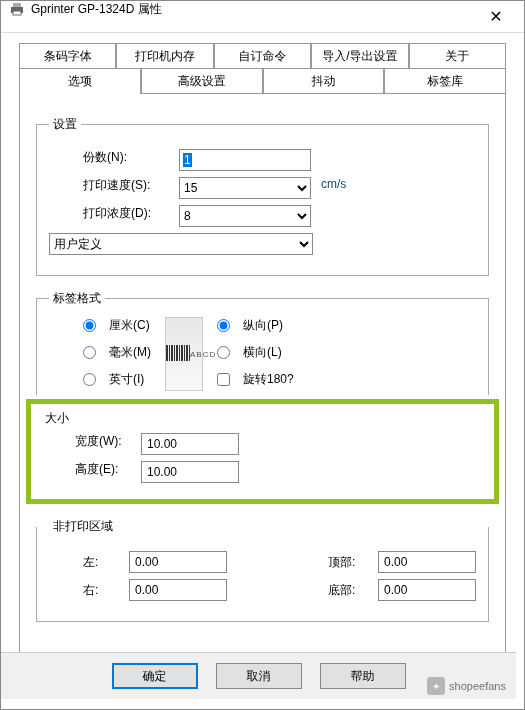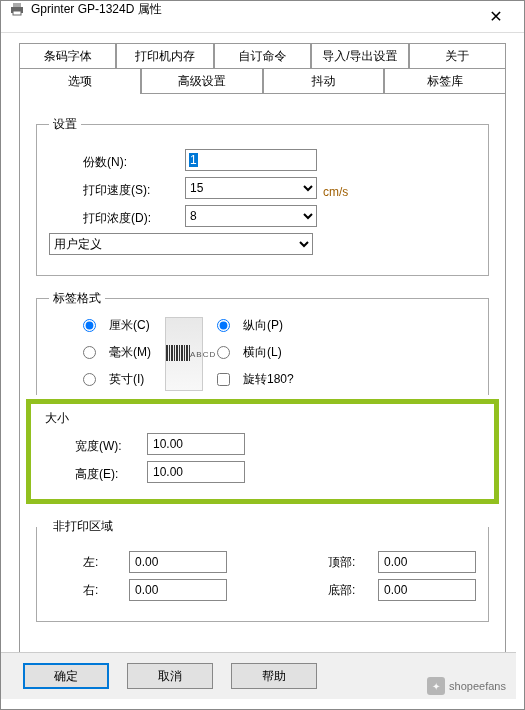--- a/index.html
+++ b/index.html
@@ -15,43 +15,43 @@
 .tab { border: 1px solid #999; padding: 4px 0; text-align: center; background: #fff; cursor: pointer; font-size: 12px; position: relative; }
 .row1 .tab { flex: 1; border-bottom: none; }
 .row2 { margin-top: -1px; }
 .row2 .tab { flex: 1; border-bottom: none; }
 .tab.active { background: #fff; z-index: 2; }
 .tab-body { border: 1px solid #999; border-top: 1px solid #999; margin-top: -1px; padding: 14px 16px 40px 16px; min-height: 540px; position: relative; }
 .tab.active::after { content:""; position:absolute; left:0; right:0; bottom:-1px; height:1px; background:#fff; }
 
 fieldset { border: 1px solid #aaa; margin: 8px 0 14px 0; padding: 10px 12px 14px 12px; position: relative; }
 legend { padding: 0 4px; font-size: 12px; }
-.form-row { display: flex; align-items: flex-end; margin: 6px 0; gap: 6px; }
+.form-row { display: flex; align-items: flex-start; margin: 6px 0; }
 .form-label { width: 130px; padding-left: 34px; }
 .size-label { width: 100px; padding-left: 34px; }
 .npa-label { width: 80px; padding-left: 34px; }
 input[type=text] { border: 1px solid #888; height: 22px; padding: 0 5px; font-size: 12px; background: #fff; }
 .input-sm { width: 98px; }
 select { border: 1px solid #888; height: 22px; font-size: 12px; background: #fff; }
 .sel-w { width: 132px; }
 .sel-wide { width: 264px; }
-.unit { margin-left: 0; color: #a16207; }
+.unit { margin-left: 10px; color: #0c4a6e; }
 .radio-col { display:flex; flex-direction:column; gap:10px; }
 .rcol-left { padding-left:34px; }
 .radio-row { display:flex; align-items:center; gap:13px; cursor:pointer; }
 .lf-body { display:flex; align-items:flex-start; gap:14px; }
 .label-img { width:38px; height:74px; border:1px solid #ccc; display:flex; flex-direction:row; align-items:center; justify-content:space-between; background:linear-gradient(#e8e8e8, #f8f8f8); font-size:8px; color:#555; }
 .label-img .barcode { display:flex; gap:1px; margin-bottom:2px; }
 .label-img .barcode span { display:inline-block; width:1px; height:16px; background:#333; }
 .label-img .barcode span:nth-child(odd){width:2px;}
 .label-img .txt { letter-spacing:1px; }
 .highlight-box { border: 5px solid #92c01f; position: relative; margin: 0 -10px 14px -10px; padding: 6px 10px 10px 10px; }
 .npa-row { display:flex; align-items:center; margin:6px 0; }
 .npa-spacer { flex:1; }
-.btnbar { position:absolute; left:0; right:8px; bottom:10px; padding: 10px 22px; border-top:1px solid #ccc; display:flex; justify-content:flex-start; gap:18px; background:#f0f0f0; }
+.btnbar { position:absolute; left:0; right:8px; bottom:10px; padding: 10px 22px; border-top:1px solid #ccc; display:flex; justify-content:center; gap:18px; background:#f0f0f0; }
 .btn { min-width:86px; height:26px; border:1px solid #888; background:#e1e1e1; cursor:pointer; font-size:12px; }
 .btn.primary { border:2px solid #0078d7; }
 .watermark { position:absolute; right:18px; bottom:14px; display:flex; align-items:center; gap:4px; opacity:.55; font-size:11px; }
 .wm-icon { width:18px; height:18px; border-radius:3px; background:#888; display:inline-flex; align-items:center; justify-content:center; color:#fff; font-size:10px; }
 input[type=radio], input[type=checkbox] { width:13px; height:13px; }
 .sel-highlight { background:#0078d7; color:#fff; display:inline-block; padding:0 1px; }
 </style>
 </head>
 <body>
 

